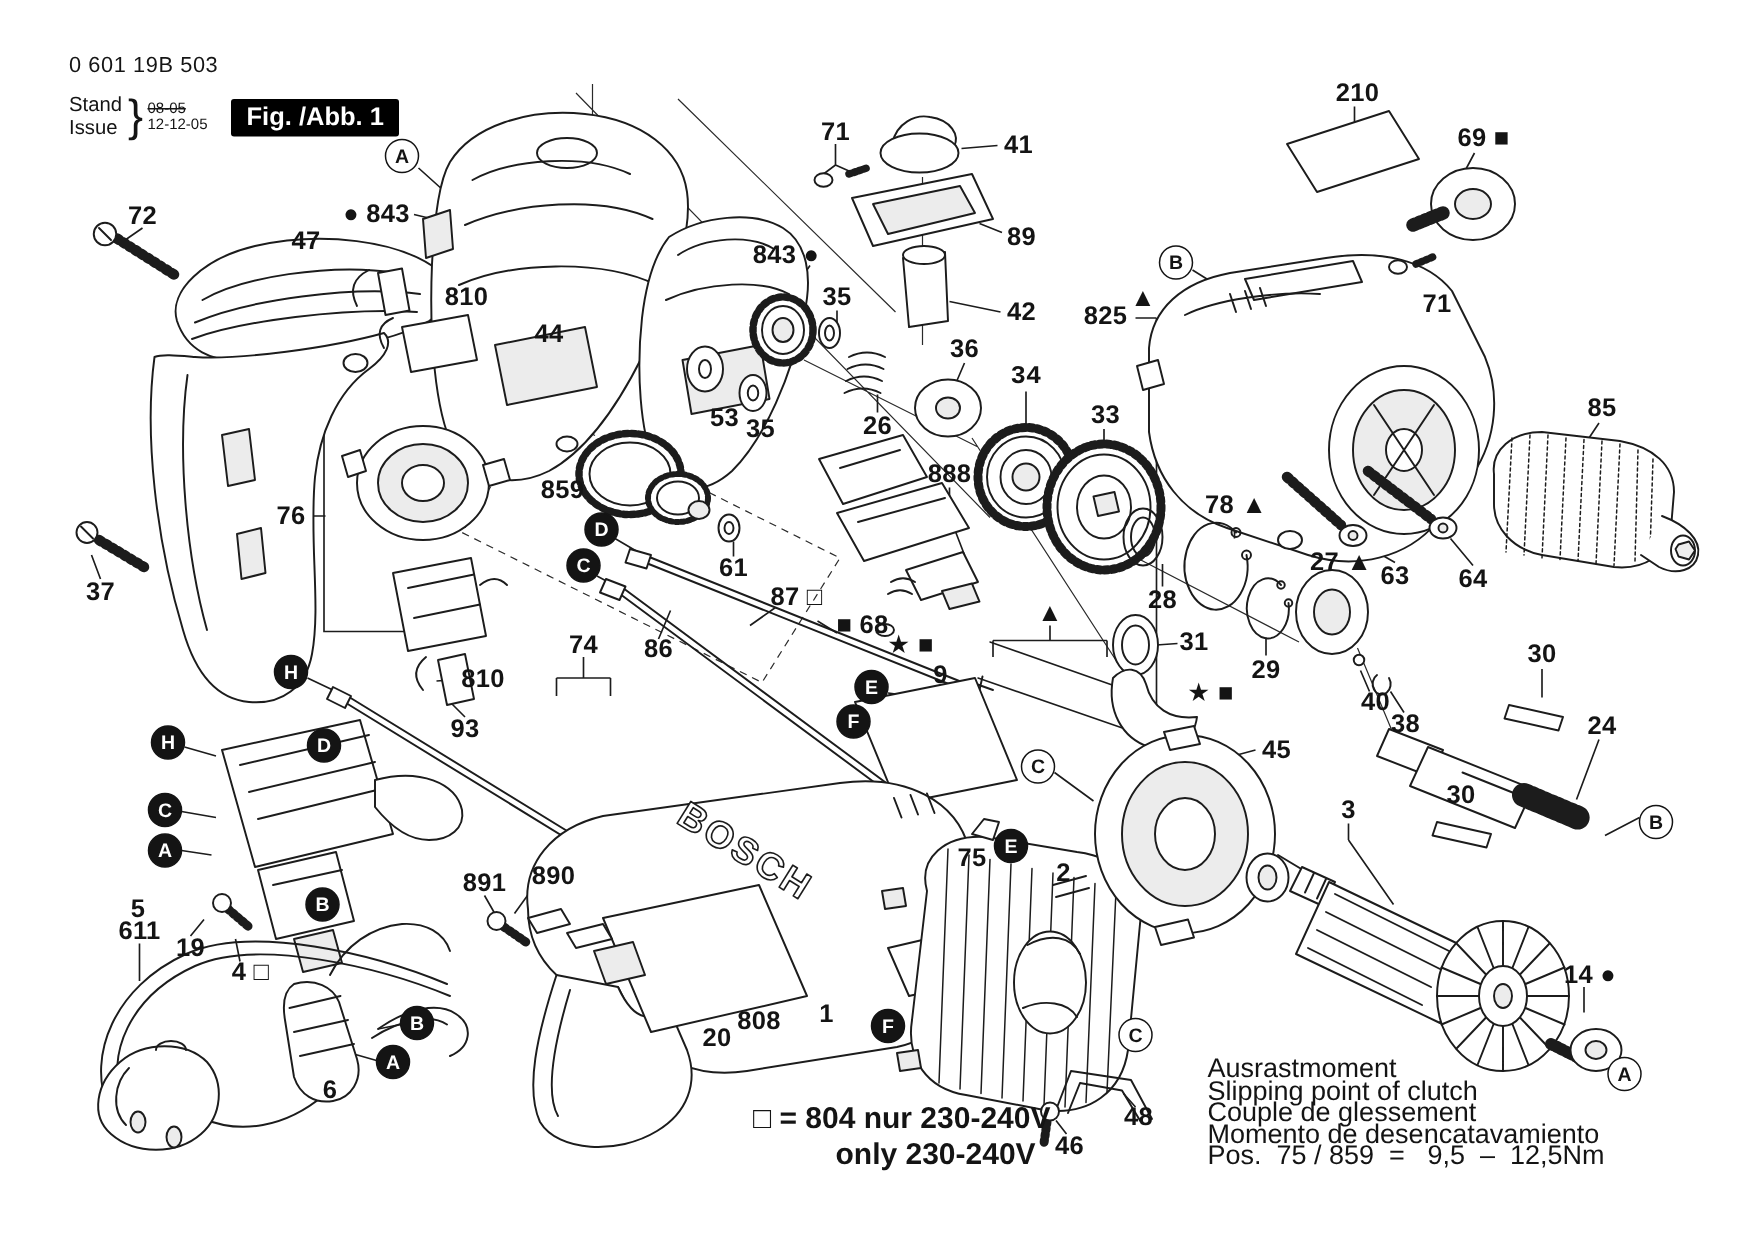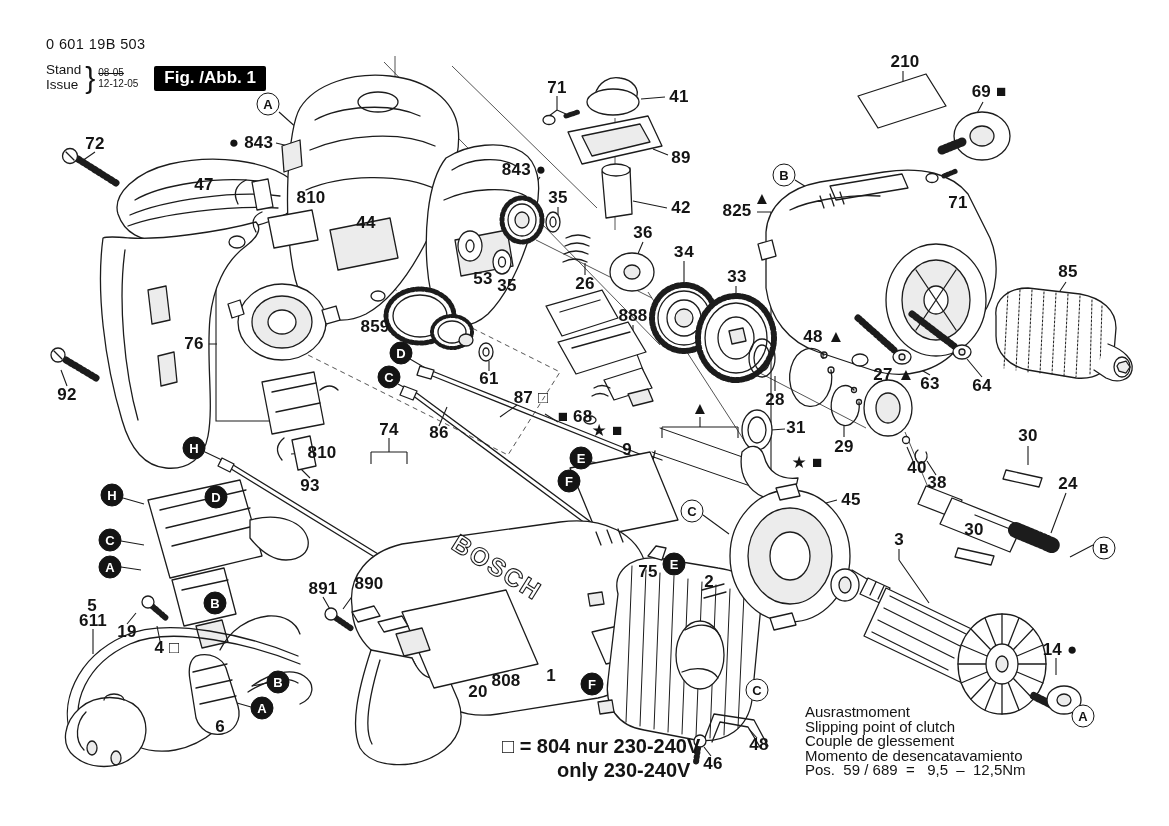--- a/index.html
+++ b/index.html
@@ -28,21 +28,21 @@
   .dates { font-size:10px; line-height:1.15; }
   .strike { text-decoration:line-through; }
   .figbox {
     background:#000; color:#fff; font-weight:bold; font-size:17px;
     padding:2px 10px 3px 10px; margin-left:16px; border-radius:2px;
   }
   #legend { position:absolute; left:166px; top:751px; display:flex; gap:37px;
     font-weight:bold; font-size:18px; }
   #voltage { position:absolute; left:502px; top:735px; font-weight:bold; font-size:20px; line-height:1.18; }
   #voltage .v2 { padding-left:55px; }
-  .footer-block { position:absolute; font-size:15px; line-height:14.6px; white-space:pre; }
+  .footer-block { position:absolute; font-size:18px; line-height:14.6px; white-space:pre; }
   #footer-left { left:805px; top:705px; }
   #footer-right { left:988px; top:723px; }
 </style>
 </head>
 <body>
 
 <div id="canvas">
 
 <svg id="art" width="1169" height="826" viewBox="0 0 1169 826">
 
@@ -348,54 +348,54 @@
       <circle cx="331" cy="614" r="6" fill="#fff"></circle>
       <path d="M352,612 l22,-6 l6,10 l-22,6 Z"></path>
       <path d="M378,622 l24,-6 l6,10 l-24,6 Z"></path>
       <path d="M396,634 l26,-6 l8,22 l-26,6 Z" fill="#ececec"></path>
     </g>
   </g>
 </svg>
 
 <div id="labels-layer">
       <div class="plabel" style="left: 95px; top: 144px;">72</div>
-      <div class="plabel" style="left: 204px; top: 161px; margin-top: 24px;">47</div>
+      <div class="plabel" style="left: 204px; top: 161px;">47</div>
       <div class="plabel" style="left: 251px; top: 143px;">● 843</div>
       <div class="plabel" style="left: 311px; top: 198px;">810</div>
       <div class="plabel" style="left: 366px; top: 223px;">44</div>
       <div class="plabel" style="left: 557px; top: 88px;">71</div>
       <div class="plabel" style="left: 679px; top: 97px;">41</div>
       <div class="plabel" style="left: 681px; top: 158px;">89</div>
       <div class="plabel" style="left: 524px; top: 170px;">843 ●</div>
       <div class="plabel" style="left: 558px; top: 198px;">35</div>
       <div class="plabel" style="left: 681px; top: 208px;">42</div>
       <div class="plabel" style="left: 643px; top: 233px;">36</div>
       <div class="plabel" style="left: 684px; top: 252px; font-family: Liberation Mono, monospace;">34</div>
       <div class="plabel" style="left: 737px; top: 277px;">33</div>
       <div class="plabel" style="left: 585px; top: 284px;">26</div>
       <div class="plabel" style="left: 483px; top: 279px;">53</div>
       <div class="plabel" style="left: 507px; top: 286px;">35</div>
       <div class="plabel" style="left: 375px; top: 327px;">859</div>
       <div class="plabel" style="left: 633px; top: 316px;">888</div>
       <div class="plabel" style="left: 489px; top: 379px;">61</div>
       <div class="plabel" style="left: 194px; top: 344px;">76</div>
-      <div class="plabel" style="left: 67px; top: 395px;">92</div>
+      <div class="plabel" style="left: 67px; top: 395px;">37</div>
       <div class="plabel" style="left: 531px; top: 398px;">87 □</div>
       <div class="plabel" style="left: 575px; top: 417px;">■ 68</div>
       <div class="plabel" style="left: 439px; top: 433px;">86</div>
       <div class="plabel" style="left: 389px; top: 430px;">74</div>
       <div class="plabel" style="left: 310px; top: 486px;">93</div>
       <div class="plabel" style="left: 322px; top: 453px;">810</div>
       <div class="plabel" style="left: 737px; top: 211px;">825</div>
       <div class="plabel" style="left: 762px; top: 199px;">▲</div>
       <div class="plabel" style="left: 905px; top: 62px;">210</div>
       <div class="plabel" style="left: 989px; top: 92px;">69 ■</div>
       <div class="plabel" style="left: 958px; top: 203px;">71</div>
       <div class="plabel" style="left: 1068px; top: 272px;">85</div>
-      <div class="plabel" style="left: 824px; top: 337px;">48 ▲</div>
+      <div class="plabel" style="left: 824px; top: 337px;">78 ▲</div>
       <div class="plabel" style="left: 894px; top: 375px;">27 ▲</div>
       <div class="plabel" style="left: 930px; top: 384px;">63</div>
       <div class="plabel" style="left: 982px; top: 386px;">64</div>
       <div class="plabel" style="left: 775px; top: 400px;">28</div>
       <div class="plabel" style="left: 796px; top: 428px;">31</div>
       <div class="plabel" style="left: 844px; top: 447px;">29</div>
       <div class="plabel" style="left: 807px; top: 462px;">★ ■</div>
       <div class="plabel" style="left: 917px; top: 468px;">40</div>
       <div class="plabel" style="left: 937px; top: 483px;">38</div>
       <div class="plabel" style="left: 1028px; top: 436px;">30</div>
@@ -458,15 +458,15 @@
     <div class="figbox">Fig. /Abb. 1</div>
   </div>
 </div>
 
 
 <div id="voltage">
   <div>□ = 804 nur 230-240V</div>
   <div class="v2">only 230-240V</div>
 </div>
 
-<div id="footer-left" class="footer-block"><div>Ausrastmoment</div><div>Slipping point of clutch</div><div>Couple de glessement</div><div>Momento de desencatavamiento</div><div>Pos.  59 / 689  =   9,5  –  12,5Nm</div></div>
+<div id="footer-left" class="footer-block"><div>Ausrastmoment</div><div>Slipping point of clutch</div><div>Couple de glessement</div><div>Momento de desencatavamiento</div><div>Pos.  75 / 859  =   9,5  –  12,5Nm</div></div>
 
 </div>
 
 </body></html>

